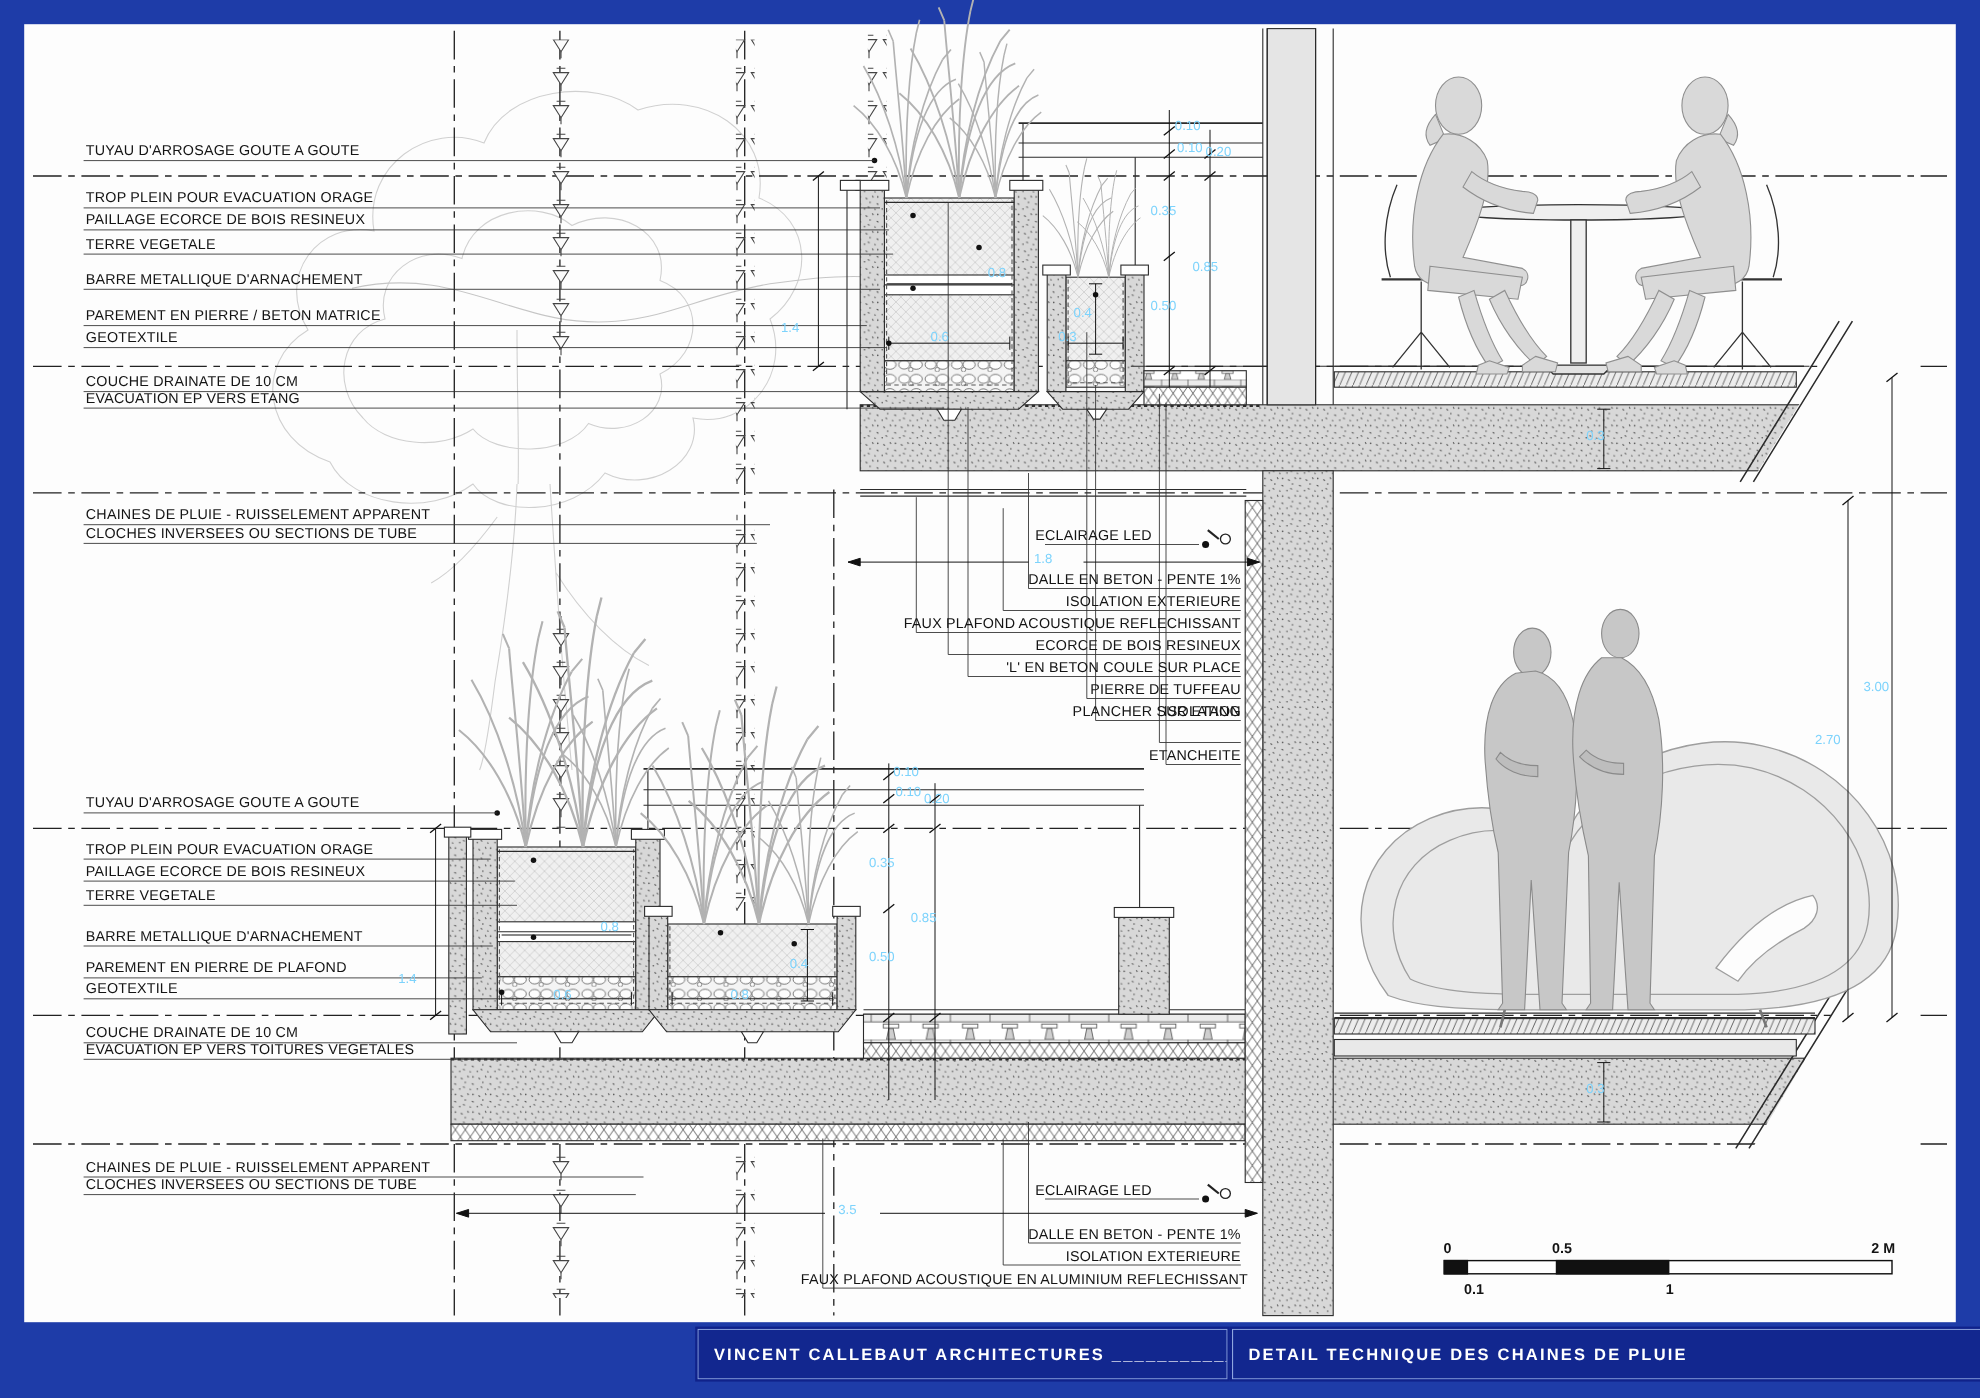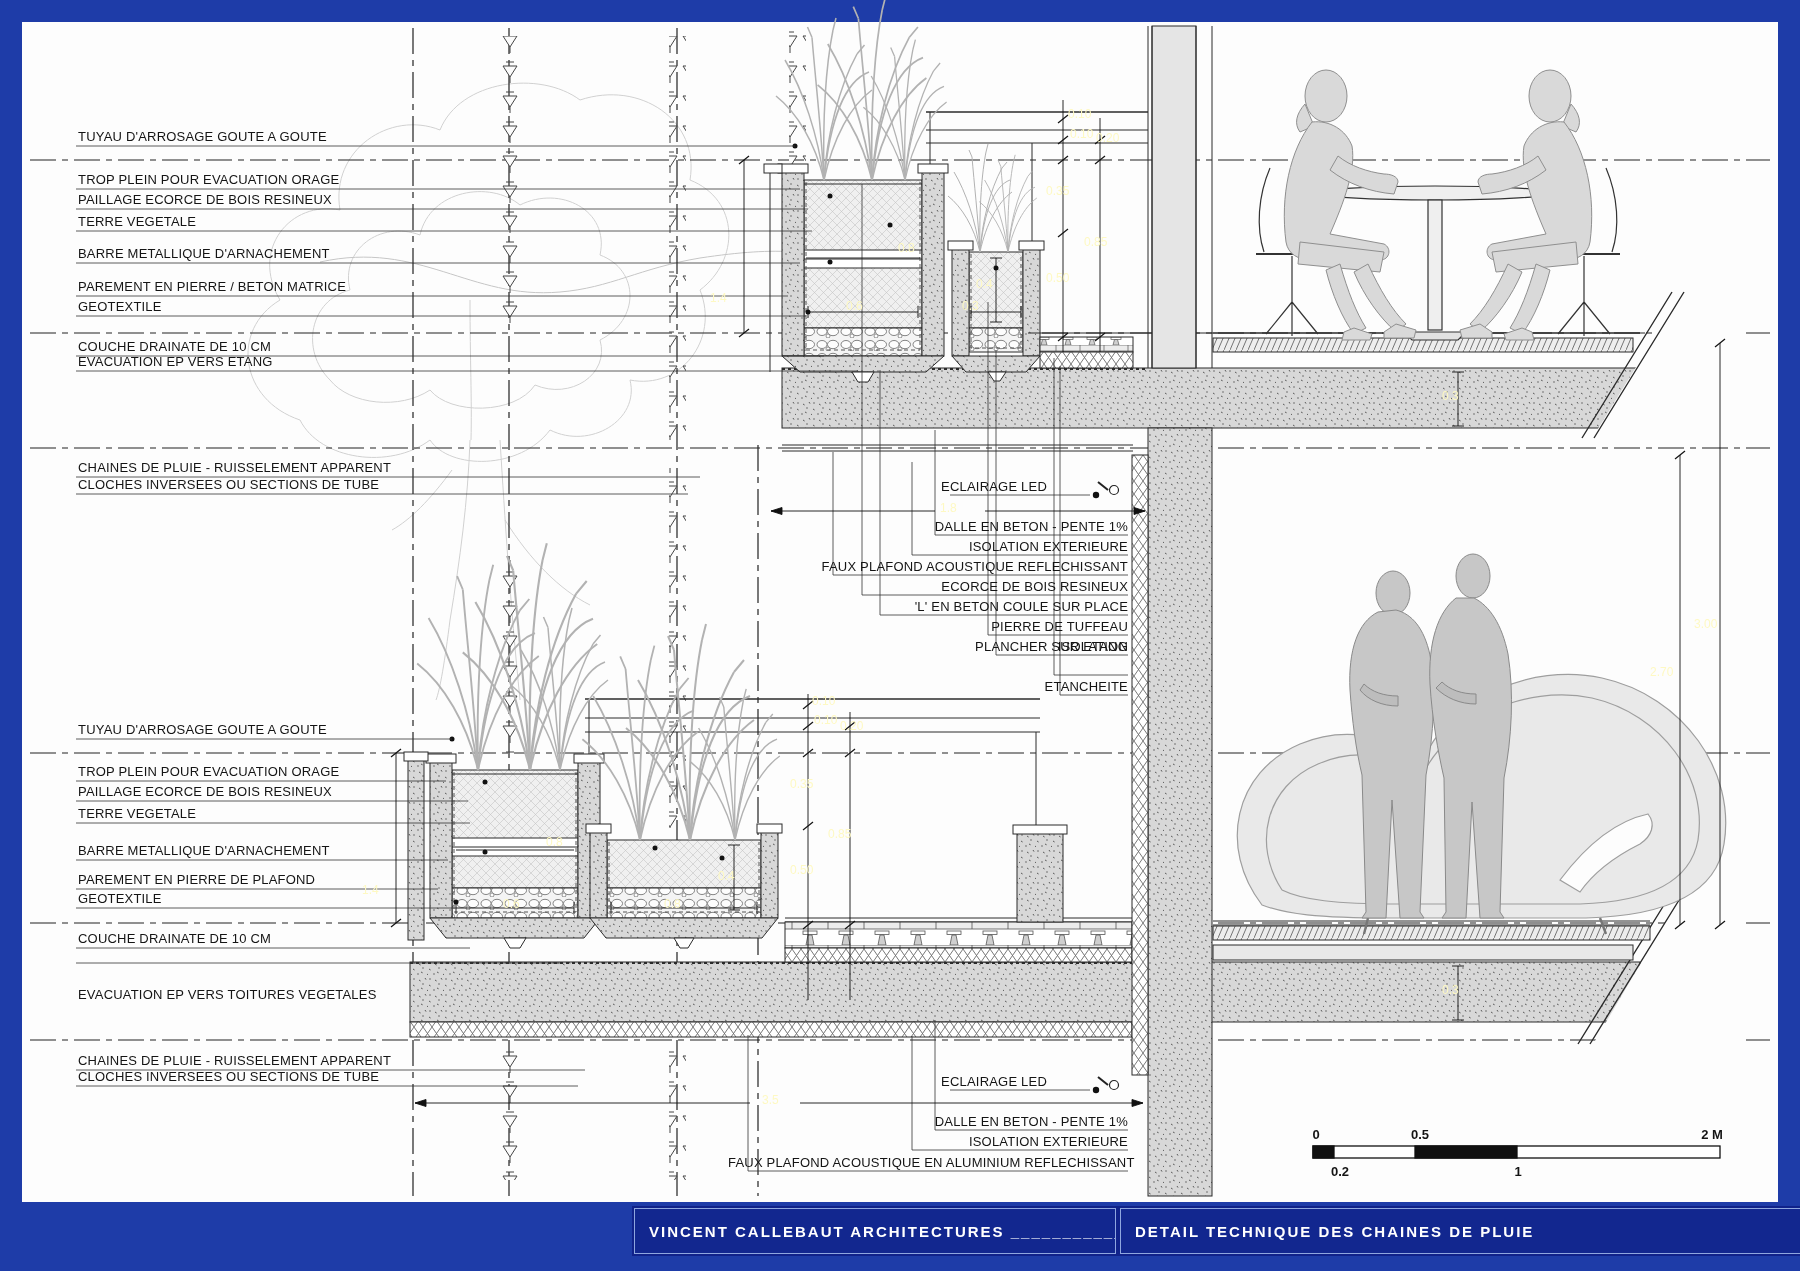--- a/index.html
+++ b/index.html
@@ -2,21 +2,21 @@
 <html><head>
 <meta charset="utf-8">
 <style>
   html,body{margin:0;padding:0;background:#16317f;}
   .page{position:relative;width:1800px;height:1271px;background:#1e3ca8;overflow:hidden;
         font-family:"Liberation Sans",sans-serif;}
   .sheet{position:absolute;left:22px;top:22px;width:1756px;height:1180px;background:#fdfdfd;}
   svg.art{position:absolute;left:0;top:0;width:1800px;height:1271px;}
   .lbl{position:absolute;font-size:13px;letter-spacing:.2px;color:#141414;white-space:nowrap;line-height:13px;}
   .lblr{position:absolute;font-size:13px;letter-spacing:.2px;color:#141414;white-space:nowrap;line-height:13px;text-align:right;width:400px;}
-  .td{position:absolute;font-size:12px;color:#fef9c3;white-space:nowrap;line-height:12px;}
+  .td{position:absolute;font-size:12px;color:#7dd3fc;white-space:nowrap;line-height:12px;}
   .ts{position:absolute;font-size:13px;font-weight:bold;color:#141414;white-space:nowrap;transform:translateX(-50%);}
   .tbox{position:absolute;top:1208px;height:46px;box-sizing:border-box;
         border:1px solid #8fa6df;outline:2px solid #10228a;background:#12278f;
         color:#fff;font-size:15px;font-weight:bold;letter-spacing:2px;
         display:flex;align-items:center;padding:0 14px;white-space:nowrap;overflow:hidden;}
   .tbox.grad{background:linear-gradient(90deg,#2b4fc0 0%,#5c7bd0 45%,#cfd8ec 100%);}
 </style>
 </head>
 <body>
 
@@ -393,21 +393,21 @@
   <div class="lbl" style="left:78px;top:478px">CLOCHES INVERSEES OU SECTIONS DE TUBE</div>
 
   <div class="lbl" style="left:78px;top:723px">TUYAU D'ARROSAGE GOUTE A GOUTE</div>
   <div class="lbl" style="left:78px;top:765px">TROP PLEIN POUR EVACUATION ORAGE</div>
   <div class="lbl" style="left:78px;top:785px">PAILLAGE ECORCE DE BOIS RESINEUX</div>
   <div class="lbl" style="left:78px;top:807px">TERRE VEGETALE</div>
   <div class="lbl" style="left:78px;top:844px">BARRE METALLIQUE D'ARNACHEMENT</div>
   <div class="lbl" style="left:78px;top:873px">PAREMENT EN PIERRE DE PLAFOND</div>
   <div class="lbl" style="left:78px;top:892px">GEOTEXTILE</div>
   <div class="lbl" style="left:78px;top:932px">COUCHE DRAINATE DE 10 CM</div>
-  <div class="lbl" style="left:78px;top:988px">EVACUATION EP VERS TOITURES VEGETALES</div>
+  <div class="lbl" style="left:78px;top:947px">EVACUATION EP VERS TOITURES VEGETALES</div>
   <div class="lbl" style="left:78px;top:1054px">CHAINES DE PLUIE - RUISSELEMENT APPARENT</div>
   <div class="lbl" style="left:78px;top:1070px">CLOCHES INVERSEES OU SECTIONS DE TUBE</div>
 
   <div class="lblr" style="left:647px;top:480px">ECLAIRAGE LED</div>
   <div class="lblr" style="left:728px;top:520px">DALLE EN BETON - PENTE 1%</div>
   <div class="lblr" style="left:728px;top:540px">ISOLATION EXTERIEURE</div>
   <div class="lblr" style="left:728px;top:560px">FAUX PLAFOND ACOUSTIQUE REFLECHISSANT</div>
   <div class="lblr" style="left:728px;top:580px">ECORCE DE BOIS RESINEUX</div>
   <div class="lblr" style="left:728px;top:600px">'L' EN BETON COULE SUR PLACE</div>
   <div class="lblr" style="left:728px;top:620px">PIERRE DE TUFFEAU</div>
@@ -447,21 +447,21 @@
   <div class="td" style="left:362px;top:884px">1.4</div>
   <div class="td" style="left:762px;top:1094px">3.5</div>
   <div class="td" style="left:1442px;top:984px">0.3</div>
 
   <div class="td" style="left:1694px;top:618px">3.00</div>
   <div class="td" style="left:1650px;top:666px">2.70</div>
 
   <div class="ts" style="left:1316px;top:1127px">0</div>
   <div class="ts" style="left:1420px;top:1127px">0.5</div>
   <div class="ts" style="left:1712px;top:1127px">2 M</div>
-  <div class="ts" style="left:1340px;top:1164px">0.2</div>
+  <div class="ts" style="left:1340px;top:1164px">0.1</div>
   <div class="ts" style="left:1518px;top:1164px">1</div>
 
   <div class="tbox" style="left:634px;width:482px">
     <span>VINCENT CALLEBAUT ARCHITECTURES ____________ PARIS</span>
   </div>
   <div class="tbox" style="left:1120px;width:729px">
     <span>DETAIL TECHNIQUE DES CHAINES DE PLUIE</span>
   </div>
 </div>
 

